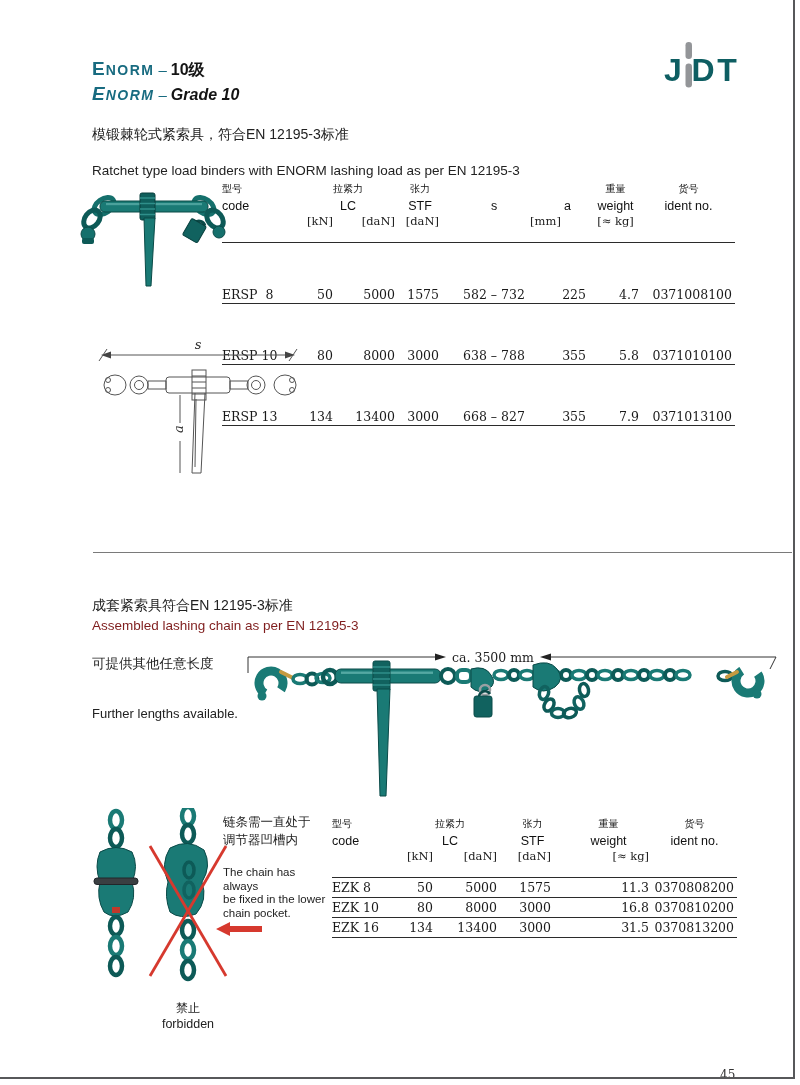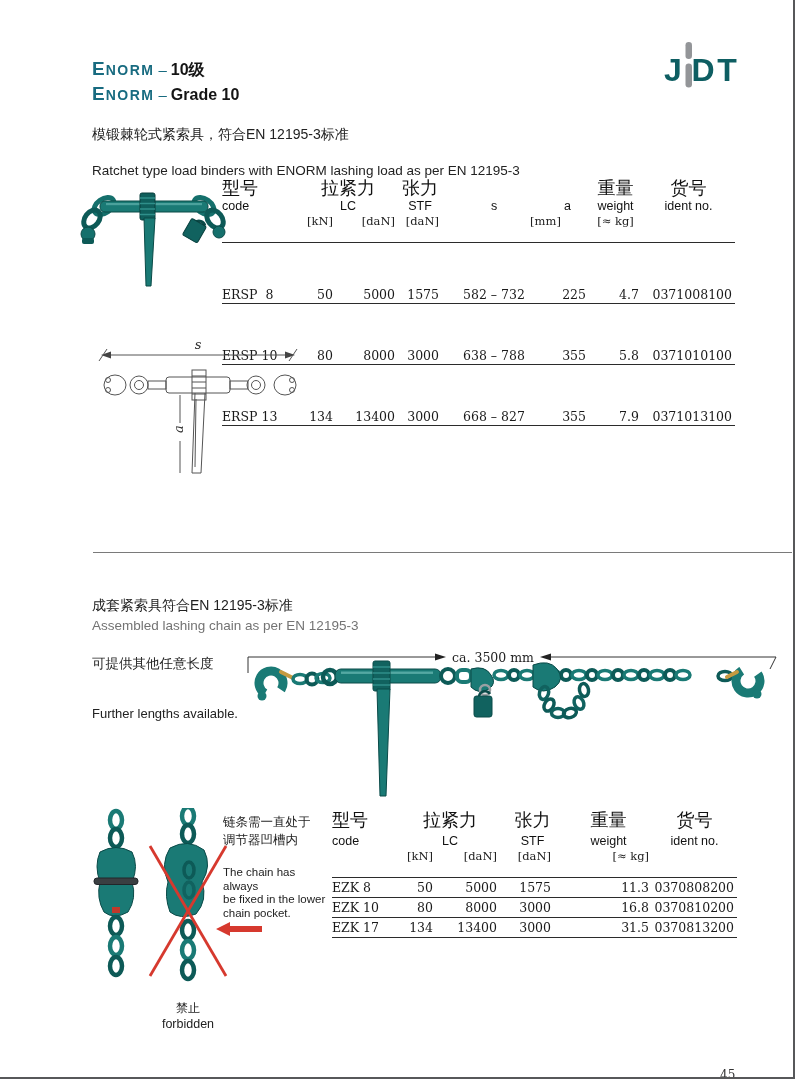--- a/index.html
+++ b/index.html
@@ -13,33 +13,33 @@
   .brand-rest{font-size:14px;font-weight:bold;color:#186b80;letter-spacing:1.5px;}
   .brand-dash{font-size:15px;color:#186b80;padding:0 4px;}
   .brand-suffix{font-size:16px;font-weight:bold;color:#141414;}
 
   .intro-zh{font-size:14px;color:#222;}
   .intro-en{font-size:13.5px;color:#222;}
 
   
   .t1row{display:grid;grid-template-columns:76px 38px 62px 44px 104px 43px 53px 93px;align-items:end;}
   .t2row{display:grid;grid-template-columns:68px 36px 64px 65px 87px 85px;align-items:end;}
-  .zh-h{font-size:18px;color:#111;}
+  .zh-h{font-size:10px;color:#111;}
   .en-h{font-size:12.5px;color:#111;}
   .unit{font-family:"DejaVu Serif",serif;font-size:11.5px;color:#222;white-space:nowrap;}
   .dcell{font-family:"DejaVu Serif",serif;font-size:12.5px;color:#1a1a1a;white-space:pre;}
   .tl{text-align:left;} .tr{text-align:right;padding-right:3px;} .tc{text-align:center;}
   .sp2{grid-column:span 2;}
   .hrow1{height:20px;} .hrow2{height:17px;}
   .units{height:15px;padding-bottom:14px;border-bottom:1px solid #2b2b2b;}
   .drow1{height:17px;border-bottom:1px solid #2b2b2b;align-items:center;margin-top:43px;}
   .drow2{height:19px;border-bottom:1px solid #2b2b2b;align-items:center;}
 
   .sec-zh{font-size:14px;color:#222;}
-  .sec-en{font-size:13.5px;color:#737373;}
+  .sec-en{font-size:13.5px;color:#7f1d1d;}
   .further-zh{font-size:13.5px;color:#222;}
   .further-en{font-size:13px;color:#222;}
 
   .warn-zh{font-size:12.5px;color:#222;line-height:18px;}
   .warn-en{font-size:11.5px;color:#222;line-height:13.5px;width:110px;}
   .caption{width:90px;text-align:center;}
   .caption-zh{font-size:12px;color:#222;}
   .caption-en{font-size:12.5px;color:#222;}
 
   .divider{height:1px;background:#7a7a7a;}
@@ -47,21 +47,21 @@
   .scan-border-bottom{height:2px;background:#57585a;}
   .pagenum{font-family:"DejaVu Serif",serif;font-size:12px;color:#333;}
 </style>
 </head>
 <body>
 
 <div class="page">
 
   <div class="abs" style="left:92px;top:58px;">
     <div class="brand-line"><span class="brand-initial">E</span><span class="brand-rest">NORM</span><span class="brand-dash">–</span><span class="brand-suffix">10级</span></div>
-    <div class="brand-line" style="margin-top:2px;"><span class="brand-initial">E</span><span class="brand-rest">NORM</span><span class="brand-dash">–</span><span class="brand-suffix">Grade 10</span></div>
+    <div class="brand-line" style="margin-top:2px;font-style:italic;"><span class="brand-initial">E</span><span class="brand-rest">NORM</span><span class="brand-dash">–</span><span class="brand-suffix">Grade 10</span></div>
   </div>
 
   <svg class="abs" style="left:658px;top:40px;" width="82" height="54" viewBox="0 0 82 54">
     <rect x="27.5" y="2" width="6.5" height="17" rx="3.2" fill="#939598"></rect>
     <rect x="27.5" y="23.5" width="6.5" height="24" rx="3.2" fill="#939598"></rect>
     <text x="15" y="41" text-anchor="middle" font-family="Liberation Sans, sans-serif" font-size="32" font-weight="bold" fill="#0e5e62">J</text>
     <text x="45" y="41" text-anchor="middle" font-family="Liberation Sans, sans-serif" font-size="32" font-weight="bold" fill="#0e5e62">D</text>
     <text x="69" y="41" text-anchor="middle" font-family="Liberation Sans, sans-serif" font-size="32" font-weight="bold" fill="#0e5e62">T</text>
   </svg>
 
@@ -307,21 +307,21 @@
     </div>
     <div class="t2row drow2">
       <div class="dcell tl">EZK 10</div>
       <div class="dcell tr">80</div>
       <div class="dcell tr">8000</div>
       <div class="dcell tr" style="padding-right:14px;">3000</div>
       <div class="dcell tr">16.8</div>
       <div class="dcell tr">0370810200</div>
     </div>
     <div class="t2row drow2">
-      <div class="dcell tl">EZK 17</div>
+      <div class="dcell tl">EZK 16</div>
       <div class="dcell tr">134</div>
       <div class="dcell tr">13400</div>
       <div class="dcell tr" style="padding-right:14px;">3000</div>
       <div class="dcell tr">31.5</div>
       <div class="dcell tr">0370813200</div>
     </div>
   </div>
 
   <svg class="abs" style="left:86px;top:808px;" width="180" height="185" viewBox="0 0 180 185">
     <g>

